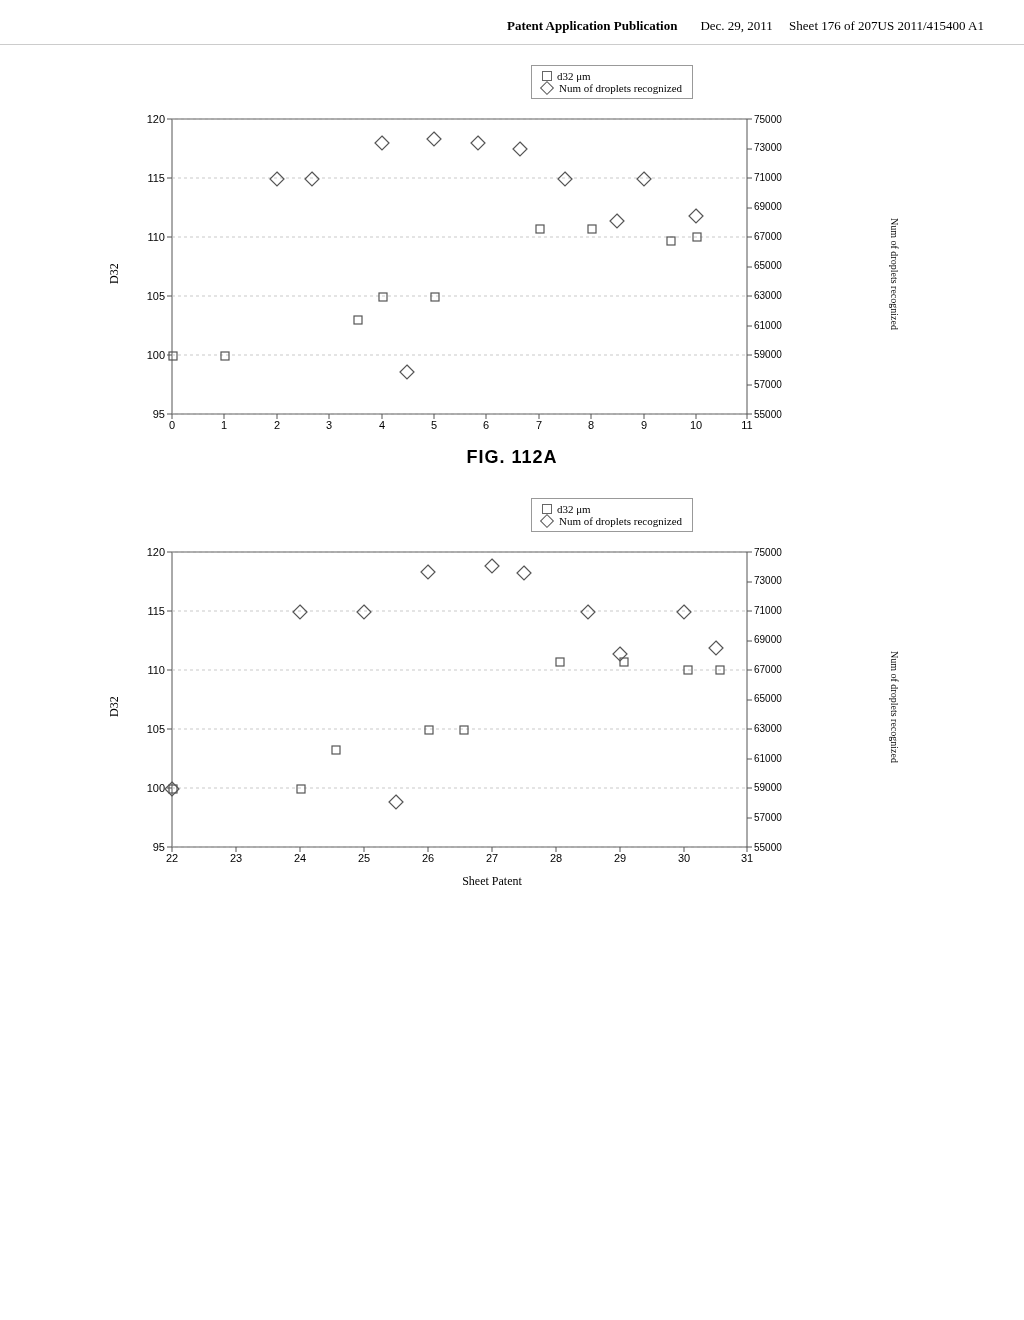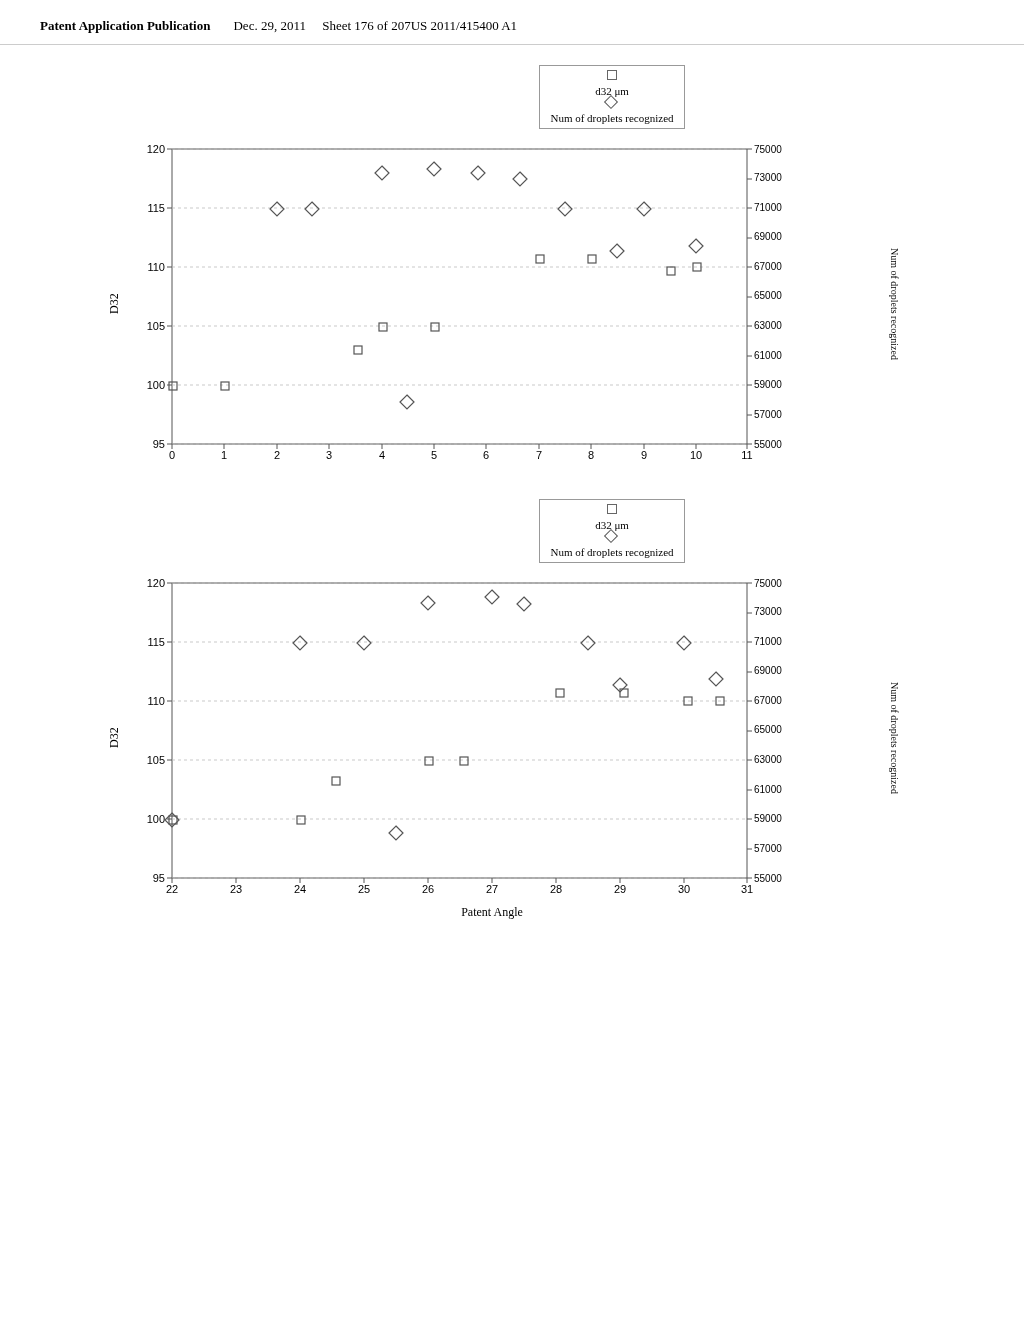--- a/index.html
+++ b/index.html
@@ -7,21 +7,21 @@
       width: 1024px;
       height: 1320px;
       background: #fff;
       font-family: 'Times New Roman', Times, serif;
       position: relative;
       overflow: hidden;
     }
 
     .page-header {
       display: flex;
-      justify-content: flex-start;
+      justify-content: flex-end;
       align-items: center;
       padding: 18px 40px 10px 40px;
       border-bottom: 1px solid #ccc;
     }
 
     .header-left {
       font-size: 13px;
       font-weight: bold;
       color: #000;
     }
@@ -61,21 +61,20 @@
       margin-left: 200px;
       background: #fff;
     }
 
     .legend-item {
       display: flex;
       align-items: center;
       gap: 5px;
       font-size: 11px;
       color: #000;
-      flex-direction: column;
     }
 
     .legend-symbol-square {
       width: 10px;
       height: 10px;
       border: 1px solid #666;
       background: #fff;
       display: inline-block;
     }
 
@@ -296,20 +295,21 @@
           <polygon points="574,100 581,107 574,114 567,107" fill="none" stroke="#555" stroke-width="1.2"></polygon>
         </svg>
       </div>
 
       <div class="y-axis-label-right">
         <span style="font-size:10px; writing-mode:vertical-rl; text-orientation:mixed;">Num of droplets recognized</span>
       </div>
     </div>
 
 
+    <div class="fig-label">FIG. 112A</div>
   </div>
 
   <div class="chart-container">
 
     <div style="text-align:center; margin-bottom:4px;">
       <div class="legend-box">
         <div class="legend-item">
           <span class="legend-symbol-square"></span>
           <span>d32 μm</span>
         </div>
@@ -447,18 +447,18 @@
           <polygon points="594,99 601,106 594,113 587,106" fill="none" stroke="#555" stroke-width="1.2"></polygon>
         </svg>
       </div>
 
       <div class="y-axis-label-right">
         <span style="font-size:10px; writing-mode:vertical-rl; text-orientation:mixed;">Num of droplets recognized</span>
       </div>
     </div>
 
     <div class="x-axis-label" style="margin-left:20px; margin-right:60px;">
-      <span>Patent Angle</span>
+      <span>Sheet Patent</span>
     </div>
 
   </div>
 
 </div>
 
 </body></html>

